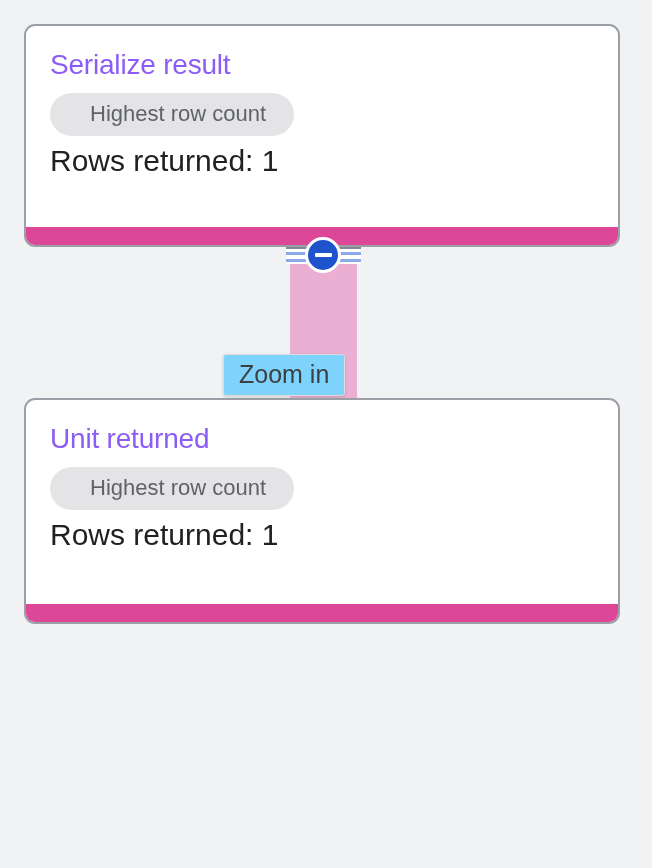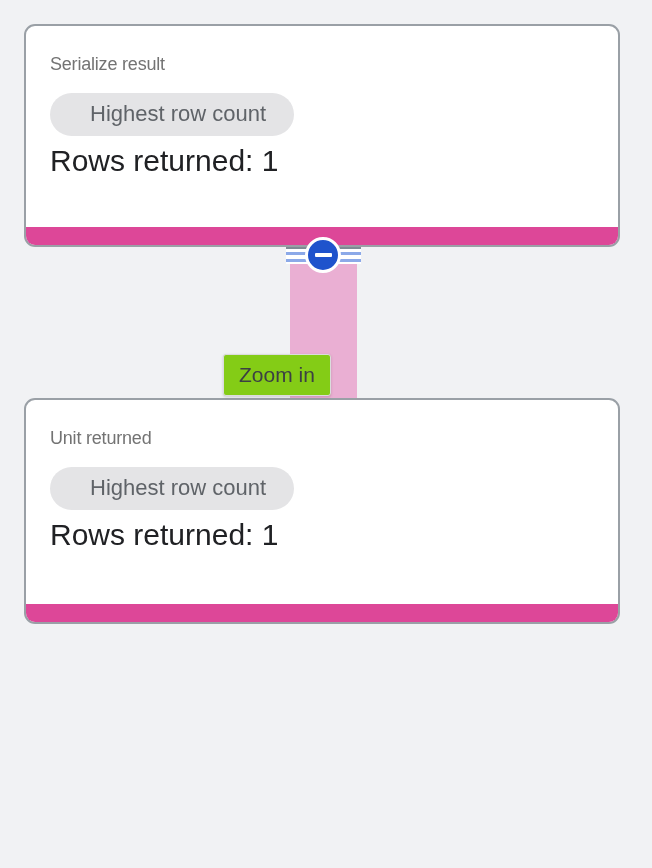--- a/index.html
+++ b/index.html
@@ -41,23 +41,23 @@
     top: 398px;
     width: 596px;
     height: 226px;
   }
 
   .card-body {
     padding: 22px 24px 0 24px;
   }
 
   .node-title {
-    font-size: 18px;
+    font-size: 28px;
     line-height: 33px;
-    color: #737373;
+    color: #8b5cf6;
     letter-spacing: -0.2px;
     white-space: nowrap;
   }
 
   .chip {
     display: inline-block;
     box-sizing: border-box;
     margin-top: 12px;
     background: #e4e4e6;
     color: #5f6368;
@@ -152,25 +152,25 @@
     border-radius: 1px;
     background: #ffffff;
   }
 
   
   .tooltip {
     position: absolute;
     left: 223px;
     top: 354px;
     box-sizing: border-box;
-    background: #84cc16;
+    background: #7dd3fc;
     border: 1px solid #dcdcdc;
     border-radius: 3px;
     padding: 7px 15px 8px 15px;
-    font-size: 21px;
+    font-size: 25px;
     line-height: 25px;
     color: #3c4043;
     white-space: nowrap;
     box-shadow: 0 1px 3px rgba(0,0,0,0.16);
     z-index: 8;
   }
 </style>
 </head>
 <body style="background: rgb(241, 242, 244);">
 

